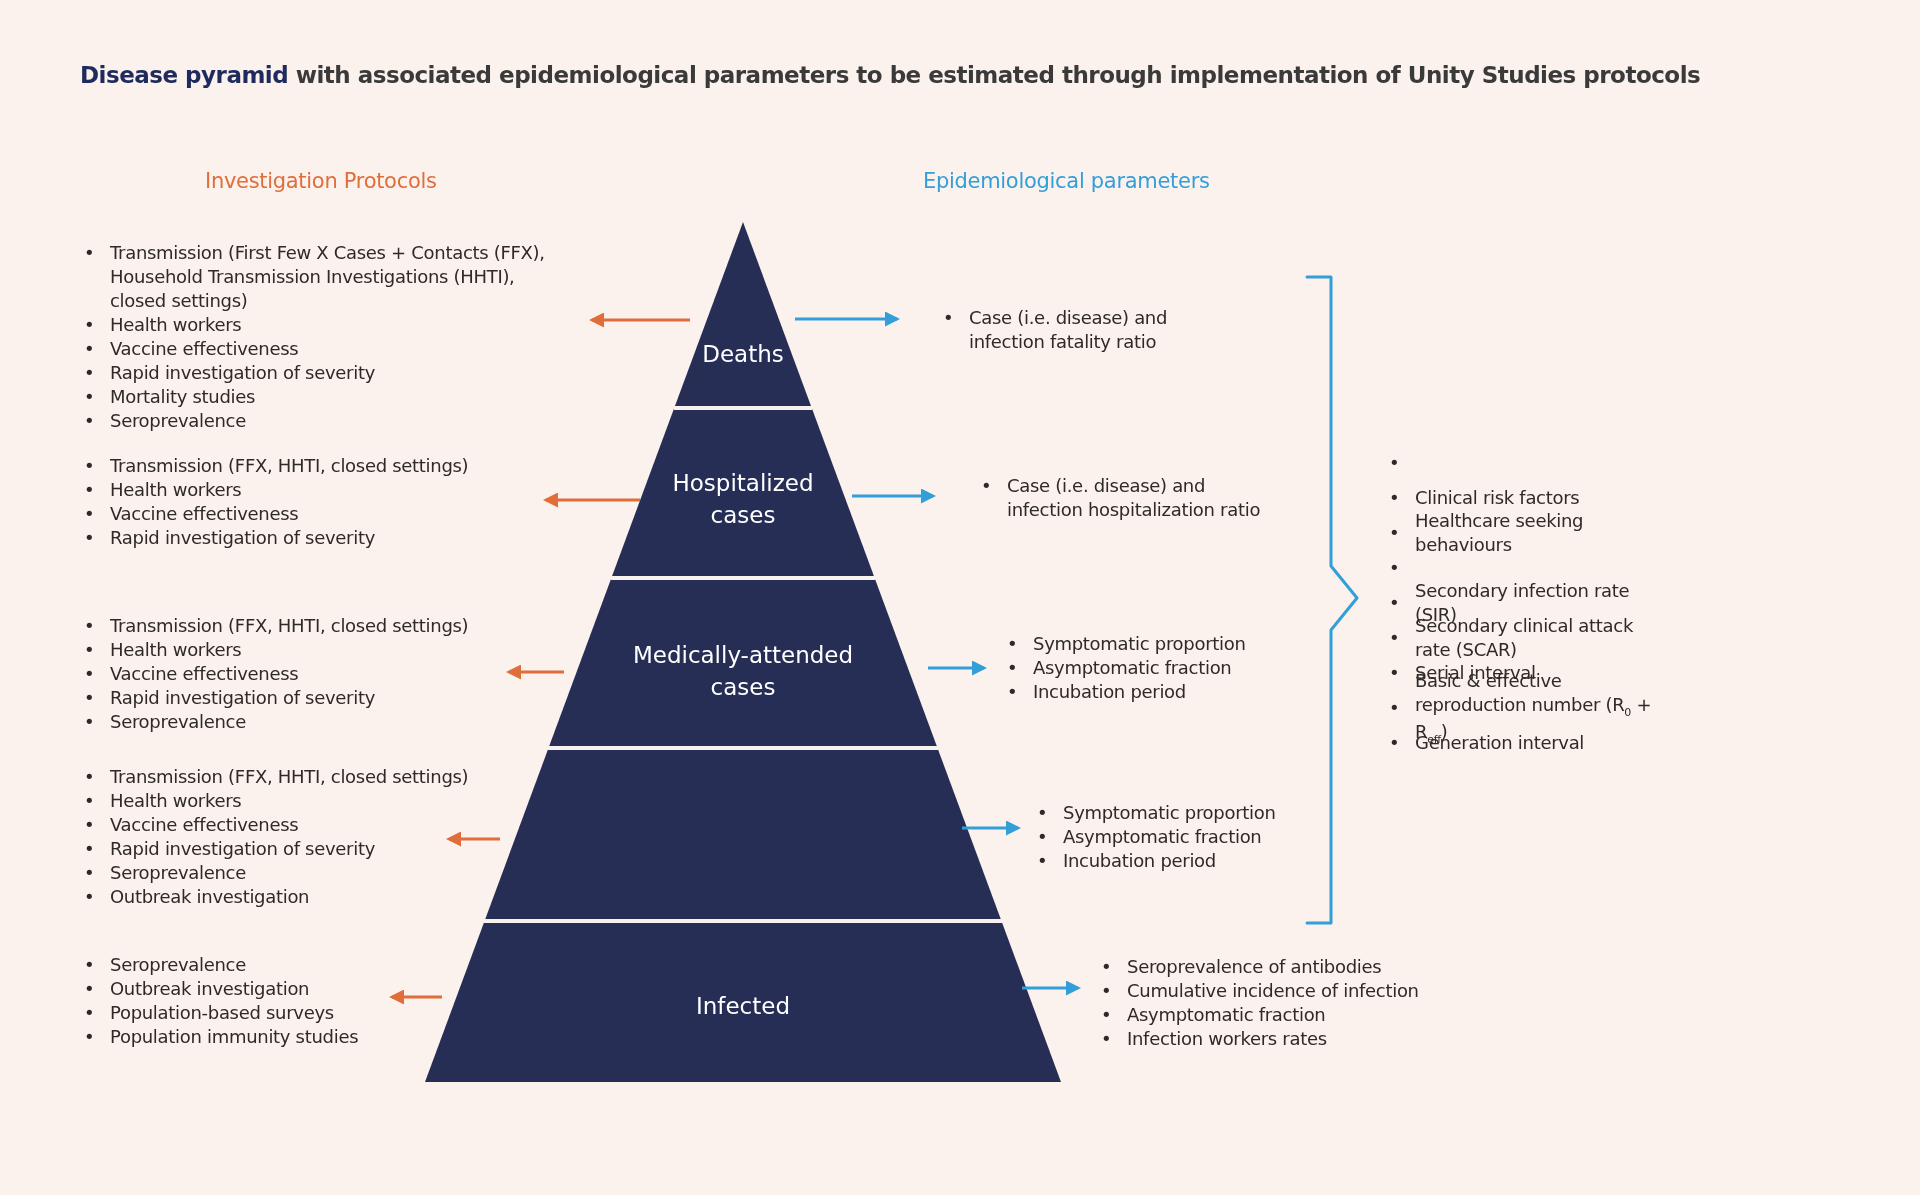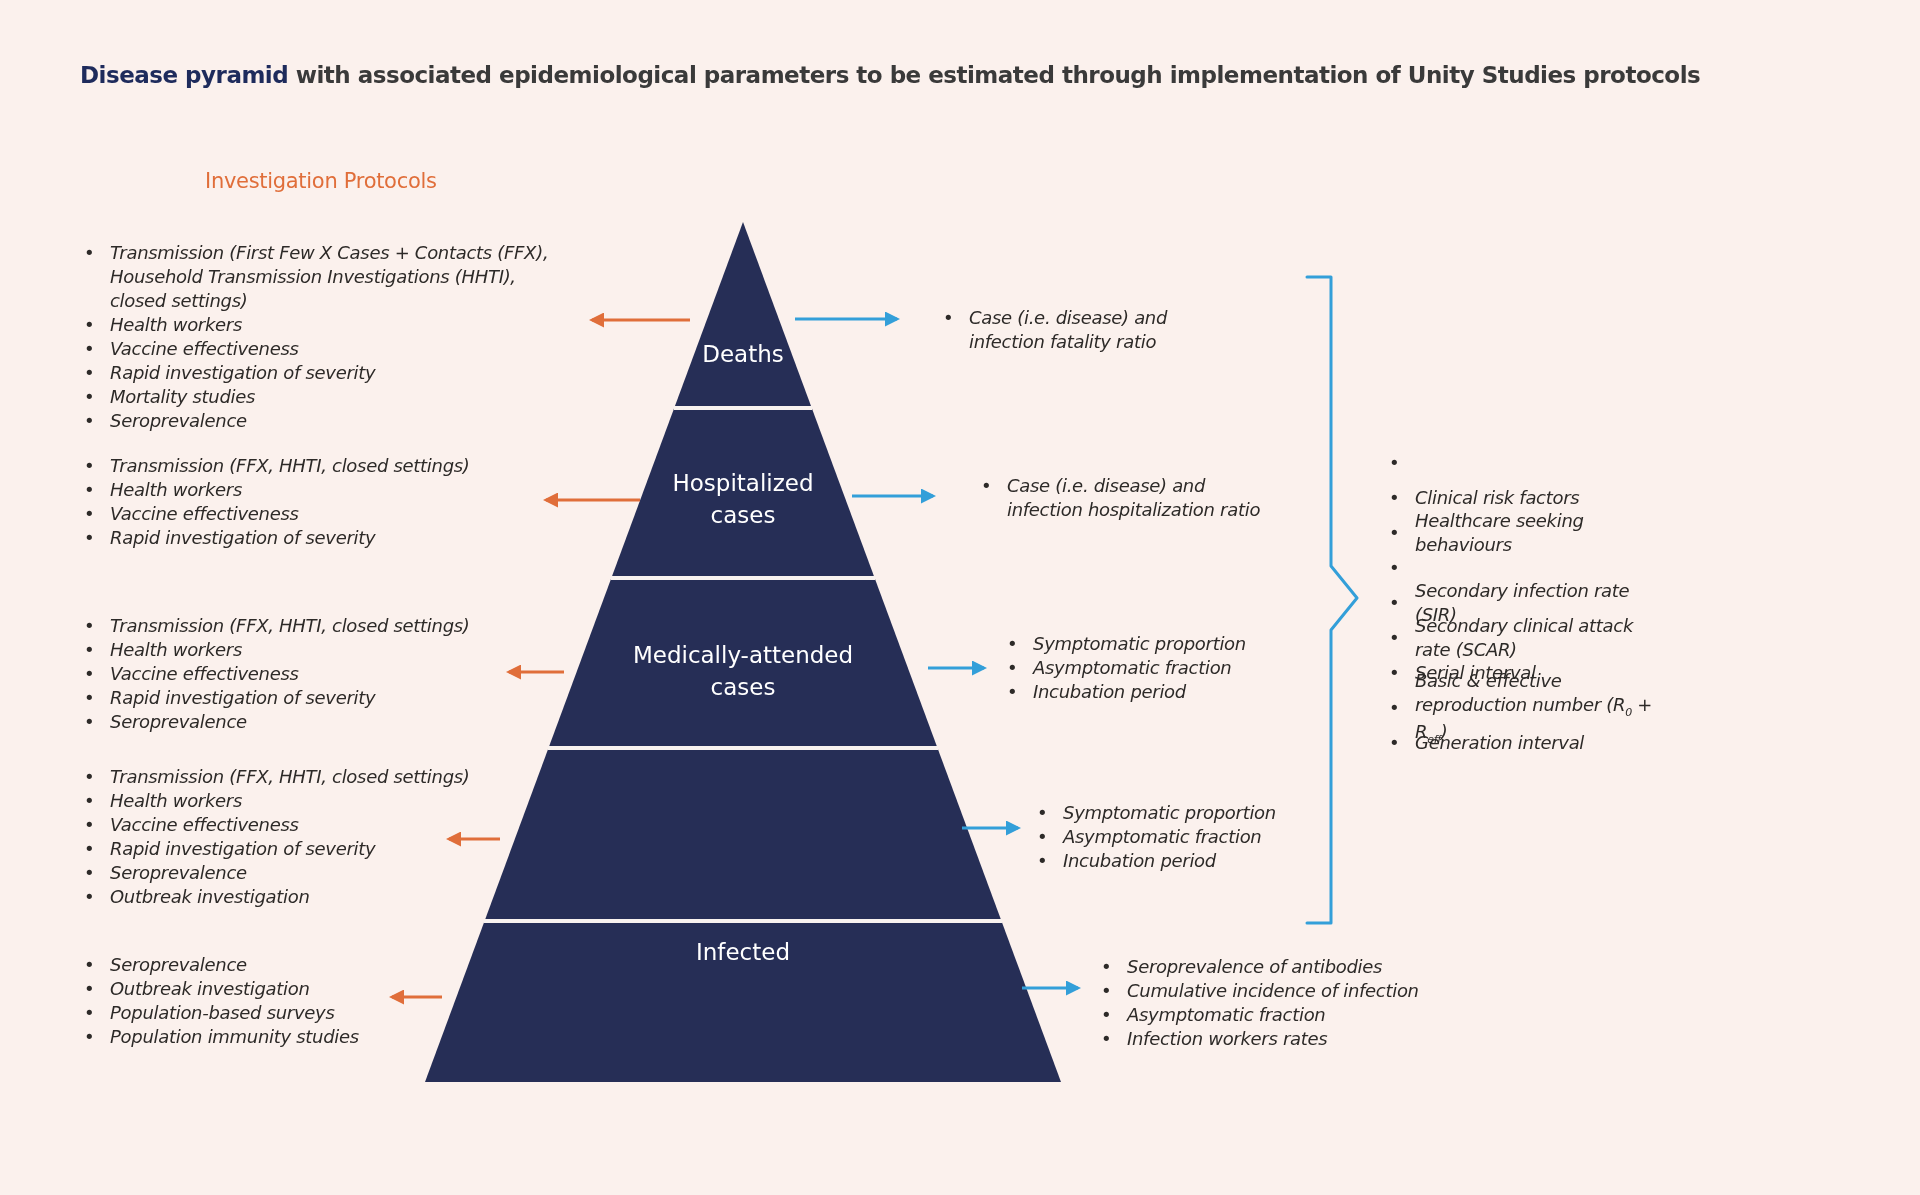--- a/index.html
+++ b/index.html
@@ -22,26 +22,26 @@
   .pyr{fill:var(--pyramid);}
   .pdiv{stroke:#f8f2ef;stroke-width:4;}
   .ar-o{stroke:var(--orange);stroke-width:3;}
   .ar-b{stroke:var(--blue);stroke-width:3;}
   .mk-o{fill:var(--orange);}
   .mk-b{fill:var(--blue);}
   .brace{stroke:var(--blue);stroke-width:3;fill:none;stroke-linejoin:round;stroke-linecap:round;}
 
   .pyr-label{position:absolute;left:743px;transform:translate(-50%,-50%);color:#fff;font-weight:normal;
              font-size:23px;line-height:32px;text-align:center;white-space:pre-line;}
-  .pl-1{top:354px;} .pl-2{top:499px;} .pl-3{top:671px;} .pl-4{top:841px;} .pl-5{top:952px;}
+  .pl-1{top:354px;} .pl-2{top:499px;} .pl-3{top:671px;} .pl-4{top:841px;} .pl-5{top:1006px;}
 
   .list{position:absolute;display:flex;flex-direction:column;font-size:18px;line-height:24px;letter-spacing:-0.3px;}
   .li{display:flex;align-items:flex-start;}
   .dot{flex:0 0 28px;width:28px;text-align:left;padding-left:2px;}
-  .li-text{white-space:pre-line;font-style:italic;}
+  .li-text{white-space:pre-line;}
 
   .ll-1{left:82px;top:241px;}
   .ll-2{left:82px;top:454px;}
   .ll-3{left:82px;top:614px;}
   .ll-4{left:82px;top:765px;}
   .ll-5{left:82px;top:953px;}
 
   .rl-1{left:941px;top:306px;}
   .rl-2{left:979px;top:474px;}
   .rl-3{left:1005px;top:632px;}
@@ -53,20 +53,21 @@
   .sub{font-size:11px;position:relative;top:5px;}
 </style>
 </head>
 <body>
 
 <div class="canvas">
 
   <h1 class="title"><span class="title-em">Disease pyramid</span> <span>with associated epidemiological parameters to be estimated through implementation of Unity Studies protocols</span></h1>
 
   <div class="col-header h-orange">Investigation Protocols</div>
+  <div class="col-header h-blue">Epidemiological parameters</div>
 
   <svg class="art" width="1920" height="1195" viewBox="0 0 1920 1195">
     <defs>
       <marker id="mk-o" viewBox="0 0 10 10" refX="8" refY="5" markerWidth="5" markerHeight="5" orient="auto-start-reverse">
         <path class="mk-o" d="M0,0 L10,5 L0,10 z"></path>
       </marker>
       <marker id="mk-b" viewBox="0 0 10 10" refX="8" refY="5" markerWidth="5" markerHeight="5" orient="auto-start-reverse">
         <path class="mk-b" d="M0,0 L10,5 L0,10 z"></path>
       </marker>
     </defs>

